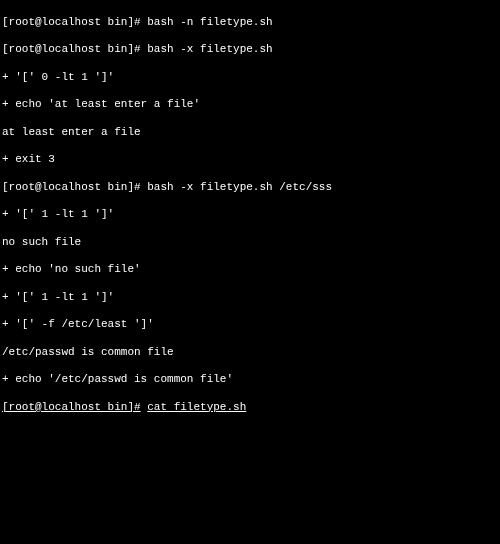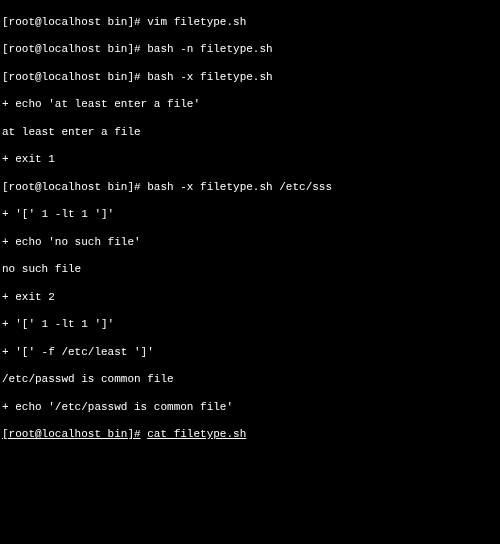--- a/index.html
+++ b/index.html
@@ -4,31 +4,30 @@
 <style>
   html,body{margin:0;padding:0;background:#000;color:#fff;font-family:Consolas,"Courier New",monospace;font-size:11px;line-height:1.25;width:500px}
   .term{padding:2px;white-space:pre}
   .prompt{color:#fff}
   .cmd{color:#fff}
   .u{text-decoration:underline}
 </style>
 </head>
 <body>
 <div class="term">
-<div><span class="prompt">[root@localhost bin]#</span> <span class="cmd">vim filetype.sh</span></div>
 <div><span class="prompt">[root@localhost bin]#</span> <span class="cmd">bash -n filetype.sh</span></div>
 <div><span class="prompt">[root@localhost bin]#</span> <span class="cmd">bash -x filetype.sh</span></div>
+<div>+ '[' 0 -lt 1 ']'</div>
 <div>+ echo 'at least enter a file'</div>
 <div>at least enter a file</div>
-<div>+ exit 1</div>
+<div>+ exit 3</div>
 <div><span class="prompt">[root@localhost bin]#</span> <span class="cmd">bash -x filetype.sh /etc/sss</span></div>
 <div>+ '[' 1 -lt 1 ']'</div>
+<div>no such file</div>
 <div>+ echo 'no such file'</div>
-<div>no such file</div>
-<div>+ exit 2</div>
 <div>+ '[' 1 -lt 1 ']'</div>
 <div>+ '[' -f /etc/least ']'</div>
 <div>/etc/passwd is common file</div>
 <div>+ echo '/etc/passwd is common file'</div>
 <div><span class="prompt u">[root@localhost bin]#</span> <span class="cmd u">cat filetype.sh</span></div>
 
 
 </div>
 
 </body></html>

